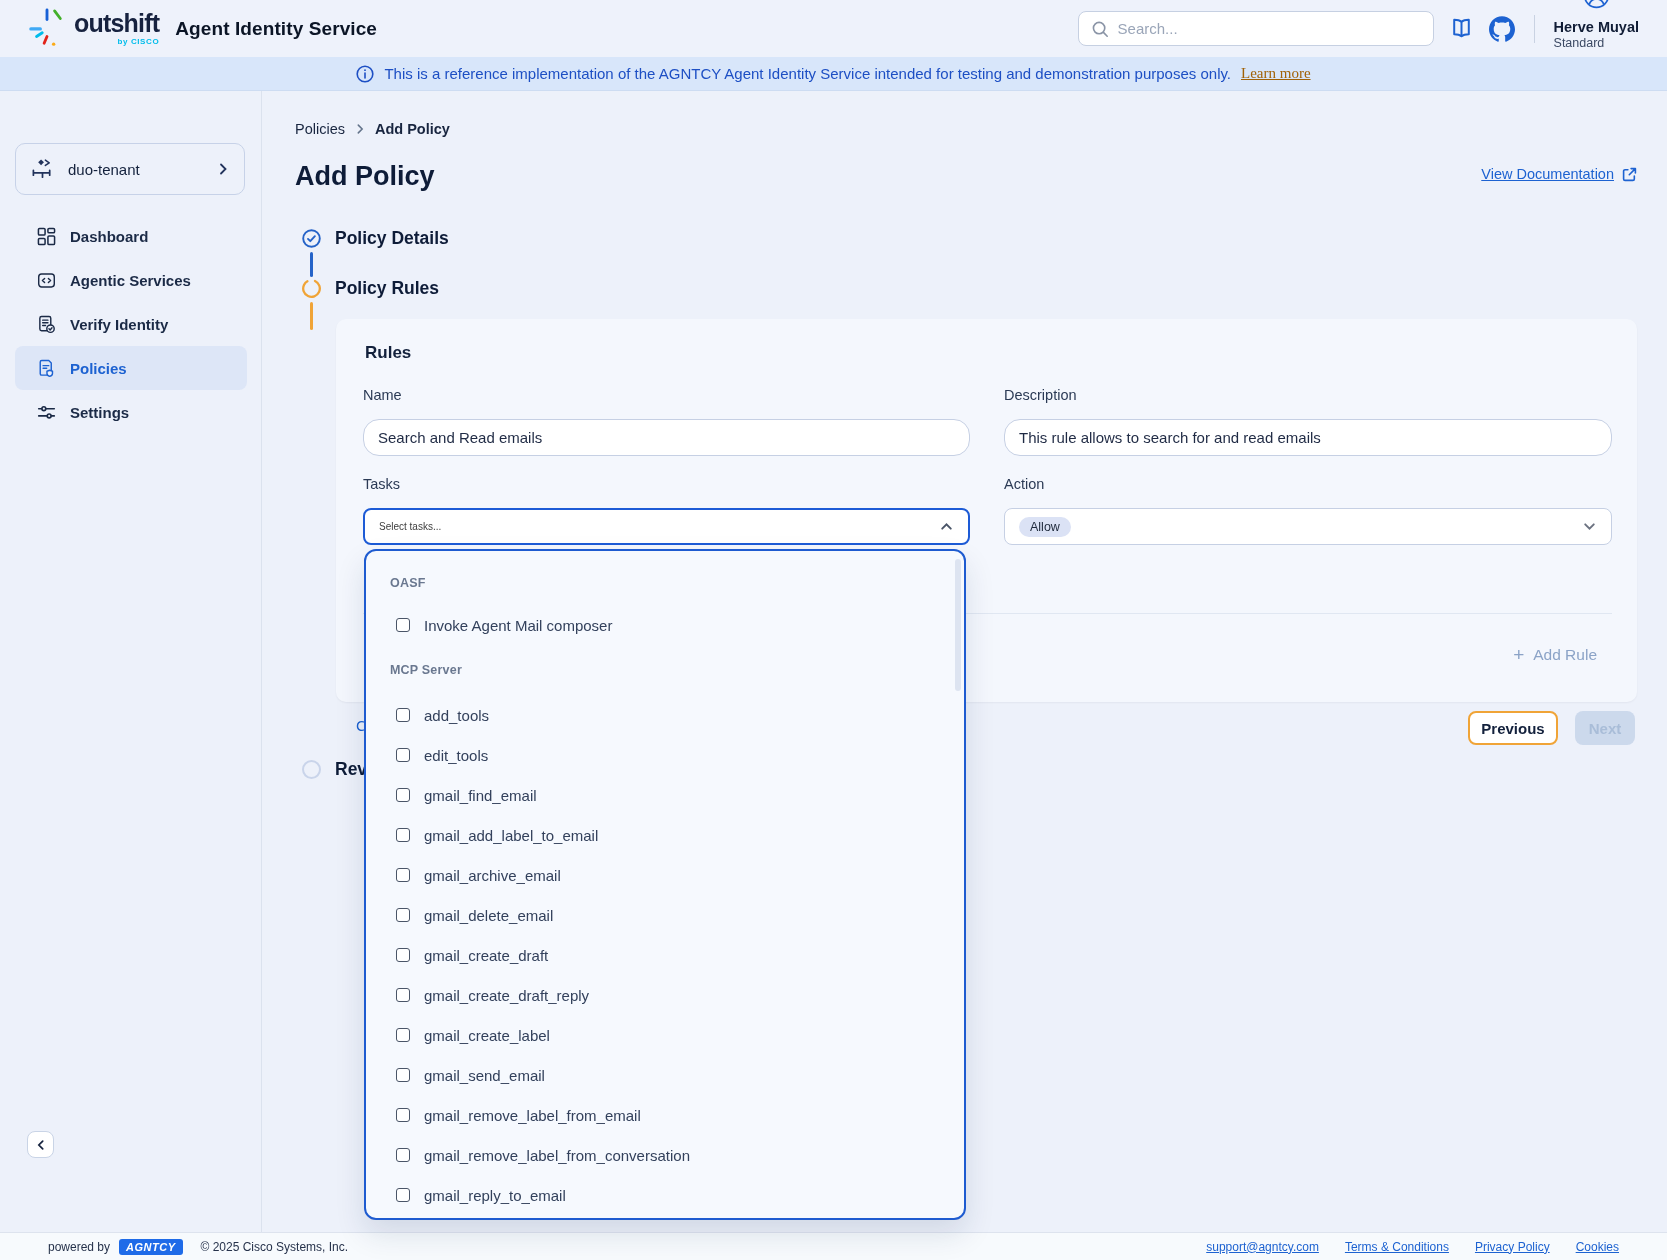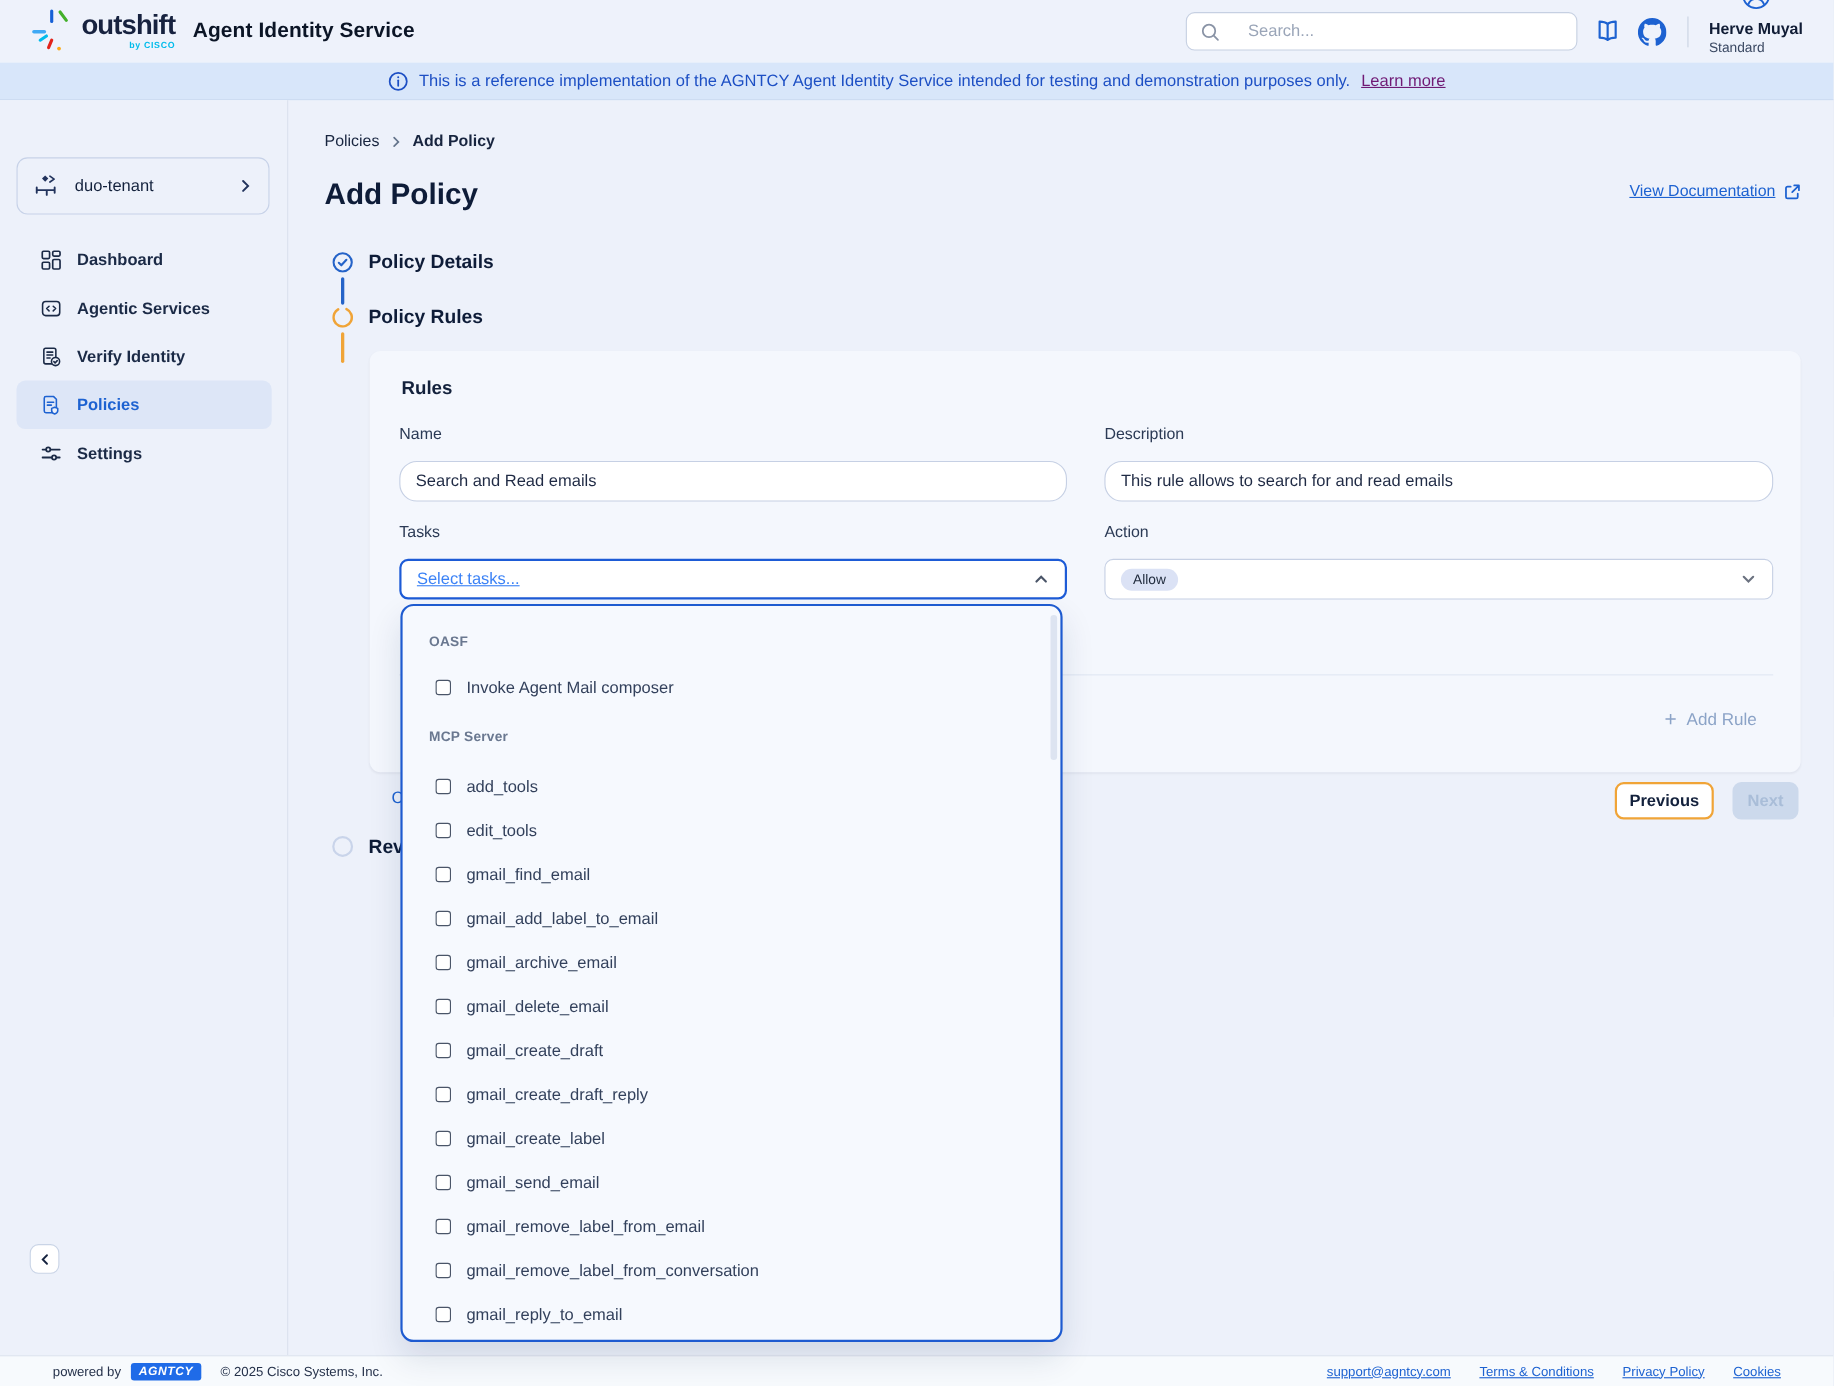--- a/index.html
+++ b/index.html
@@ -11,35 +11,35 @@
   .topbar { position:absolute; top:0; left:0; right:0; height:57px; background:#eef2fb;
             display:flex; align-items:center; padding:0 28px; }
   .brand { display:flex; align-items:center; gap:8px; }
   .brand-burst { width:38px; height:42px; margin-top:-2px; }
   .brand-textwrap { display:flex; flex-direction:column; align-items:flex-end; }
   .brand-text { font-size:25px; font-weight:800; color:#17223f; letter-spacing:-0.8px; line-height:24px; }
   .brand-sub { font-size:8px; font-weight:bold; color:#00bceb; letter-spacing:0.6px; margin-top:2px;text-align:right; }
   .app-title { font-size:19px; font-weight:bold; color:#0b1526; margin-left:16px; letter-spacing:0.1px; }
   .top-right { margin-left:auto; display:flex; align-items:center; gap:15px; }
   .searchbox { width:356px; height:35px; background:#fff; border:1px solid #c6d0e2; border-radius:8px;
-               display:flex; align-items:center; padding:0 12px; gap:26px; }
+               display:flex; align-items:center; padding:0 12px; gap:9px; }
   .searchbox input { border:0; outline:0; flex:1; font-size:15px; color:#33415c; background:transparent;
                      font-family:"Liberation Sans", sans-serif; }
   .searchbox input::placeholder { color:#9aa5b8; }
   .icon-btn { display:flex; align-items:center; justify-content:center; cursor:pointer; }
   .top-divider { width:1px; height:28px; background:#c9d2e2; margin:0 4px; }
   .userblock { display:flex; align-items:center; gap:10px; cursor:pointer;flex-direction:column; }
   .user-name { font-size:14.5px; font-weight:bold; color:#101c35; line-height:17px; }
   .user-role { font-size:12.5px; color:#3b4963; line-height:15px; }
 
   
   .banner { position:absolute; top:57px; left:0; right:0; height:34px; background:#d8e6fa;
             border-bottom:1px solid #cddcf2; display:flex; align-items:center; justify-content:center;
             gap:10px; color:#1d4fc4; font-size:15px; }
-  .banner .learn { text-decoration:underline; cursor:pointer; color:#701a75; }
+  .banner .learn { text-decoration:underline; cursor:pointer; color:#a16207;font-family:Liberation Serif, serif; }
 
   
   .sidebar { position:absolute; top:91px; left:0; width:262px; bottom:28px; background:#edf1fa;
              border-right:1px solid #dbe2ee; }
   .tenant-card { position:absolute; top:52px; left:15px; width:230px; height:52px; border:1px solid #c7d2e8;
                  border-radius:10px; display:flex; align-items:center; padding:0 14px; gap:13px; cursor:pointer; }
   .tenant-name { font-size:15px; color:#13213c; flex:1; }
   .nav { position:absolute; top:123px; left:15px; width:232px; display:flex; flex-direction:column; }
   .nav-item { height:44px; border-radius:8px; display:flex; align-items:center; gap:14px;
               padding-left:22px; color:#1b2a46; font-size:15px; cursor:pointer;font-weight:bold; }
@@ -68,21 +68,21 @@
   .rules-card { position:absolute; left:336px; top:319px; width:1301px; height:383px; background:#f4f7fd;
                 border-radius:10px; box-shadow:0 1px 2px rgba(16,24,40,0.05); }
   .rules-heading { position:absolute; left:29px; top:24px; font-size:17px; font-weight:bold; color:#13213c; }
   .field-label { position:absolute; font-size:14.5px; color:#2b3a55; }
   .text-input { position:absolute; height:37px; background:#fff; border:1px solid #c6d0e4; border-radius:16px;
                 font-size:15px; color:#1f2a44; padding:0 14px; outline:none;
                 font-family:"Liberation Sans", sans-serif; }
   .select-box { position:absolute; height:37px; background:#fff; border:1px solid #c6d0e4; border-radius:8px;
                 display:flex; align-items:center; padding:0 14px; cursor:pointer; }
   .tasks-select { border:2px solid #1d5bd6; }
-  .select-placeholder { font-size:15px; color:#3b82f6; flex:1;text-decoration:underline; }
+  .select-placeholder { font-size:10px; color:#404040; flex:1; }
   .chip { background:#dbe2f5; border-radius:11px; padding:3px 11px; font-size:12.5px; color:#1e293b; }
   .select-spacer { flex:1; }
   .card-divider { position:absolute; left:27px; top:294px; width:1249px; height:1px; background:#e0e7f2; }
   .add-rule { position:absolute; right:40px; top:327px; display:flex; align-items:center; gap:9px;
               color:#8ba3c7; font-size:15.5px; cursor:pointer; }
   .add-rule .plus { font-size:19px; line-height:16px; }
 
   .cancel-link { position:absolute; left:356px; top:717px; color:#1d62d1; font-size:15px; cursor:pointer; z-index:1; }
   .btn { position:absolute; height:34px; border-radius:8px; font-size:15px; font-weight:bold;
          display:flex; align-items:center; justify-content:center; cursor:pointer;

